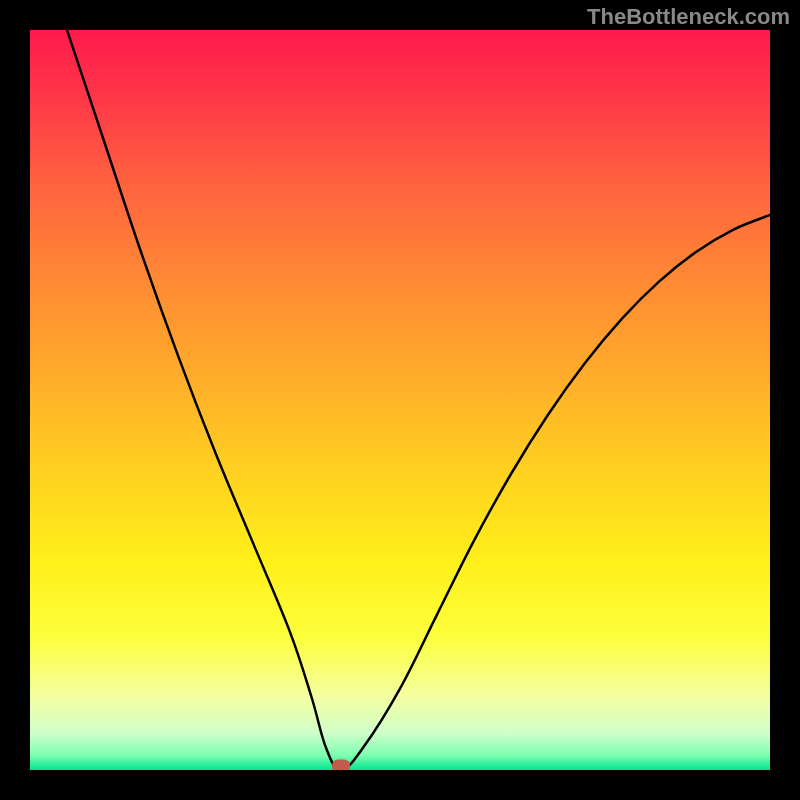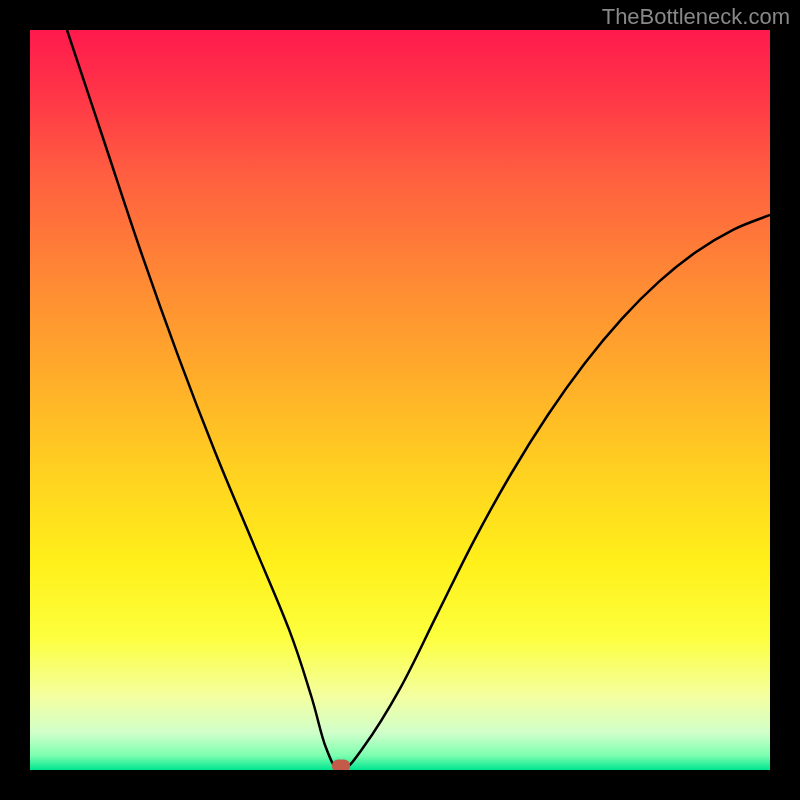--- a/index.html
+++ b/index.html
@@ -10,21 +10,21 @@
     background: #000;
     position: relative;
     font-family: Arial, sans-serif;
   }
   .watermark {
     position: absolute;
     top: 4px;
     right: 10px;
     color: #888;
     font-size: 22px;
-    font-weight: normal;
+    font-weight: bold;
     z-index: 10;
   }
   .plot-area {
     position: absolute;
     left: 30px;
     top: 30px;
     width: 740px;
     height: 740px;
     overflow: hidden;
   }

